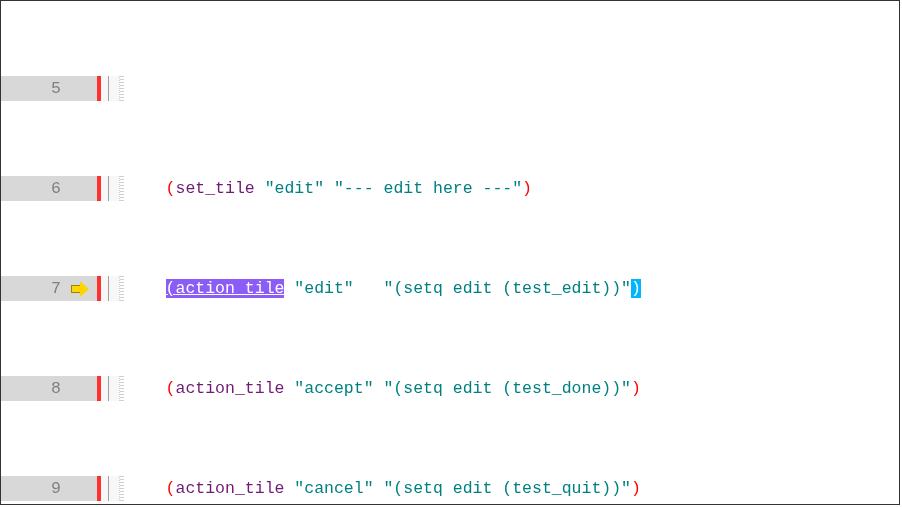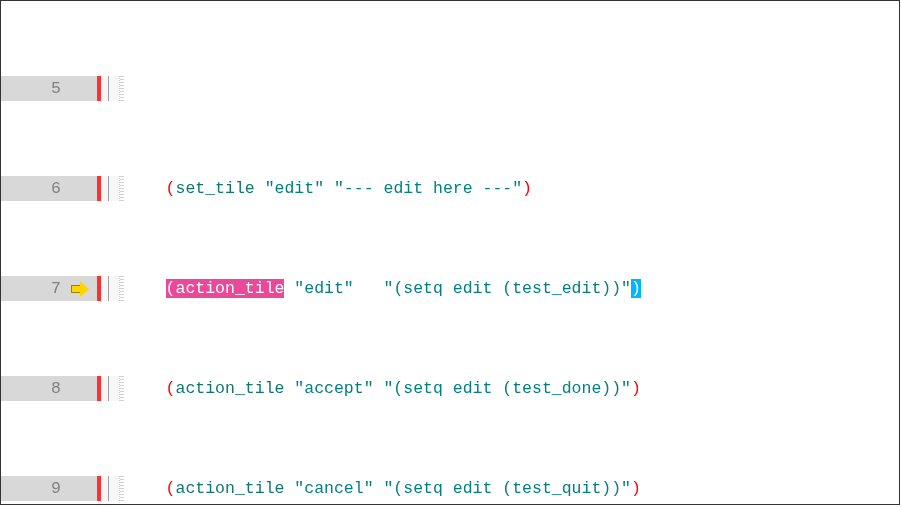--- a/index.html
+++ b/index.html
@@ -48,25 +48,25 @@
     border-right:1px dotted #d0d0d0;
   }
   .gut-edge{
     width:4px;
     background:repeating-linear-gradient(
       to bottom,#d0d0d0 0,#d0d0d0 1px,transparent 1px,transparent 3px);
     height:25px;
   }
   .code{padding-left:2px;height:25px;line-height:25px;}
   
-  .kw{color:#0f766e;}
+  .kw{color:#701a75;}
   .str{color:#008080;}
   .paren{color:#ff0000;}
   .bparen{background:#00b7ff;color:#ffffff;}
-  .sel{background:#ec4899;color:#ffffff;}
+  .sel{background:#8b5cf6;color:#ffffff;text-decoration:underline;}
   .sel .kw,.sel .id,.sel .str,.sel .paren{color:#ffffff;}
   .arrow{
     position:absolute;left:2px;top:5px;width:18px;height:14px;
   }
   .arrow::before{
     content:"";position:absolute;left:0;top:4px;
     width:9px;height:6px;background:#ffd400;
     border:1px solid #9b8400;border-right:none;
   }
   .arrow::after{

